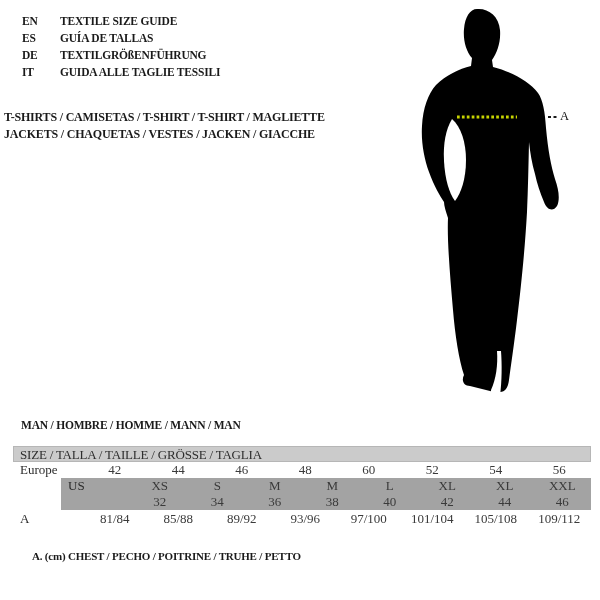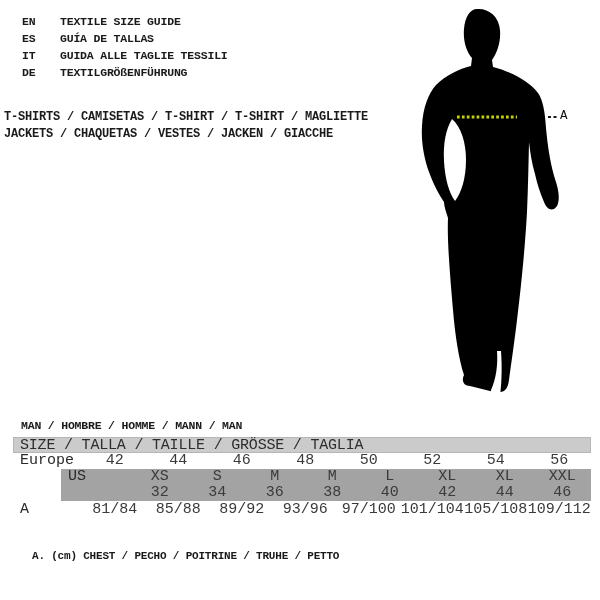--- a/index.html
+++ b/index.html
@@ -1,33 +1,33 @@
 <!DOCTYPE html>
 <html><head>
 <meta charset="utf-8">
 <style>
   html,body{margin:0;padding:0;background:#fff;}
   .canvas{
     position:relative;width:600px;height:600px;background:#ffffff;
-    font-family:Liberation Mono, monospace;color:#1a1a1a;overflow:hidden;
+    font-family:Liberation Serif, serif;color:#1a1a1a;overflow:hidden;
   }
   
   .lang-list{position:absolute;left:22px;top:13px;}
   .lang-row{display:flex;line-height:17px;font-size:11.5px;font-weight:bold;letter-spacing:-0.2px;}
   .lang-code{width:38px;flex:0 0 38px;}
   
   .categories{position:absolute;left:4px;top:109px;}
   .category-line{font-size:12px;font-weight:bold;line-height:17px;letter-spacing:-0.2px;white-space:nowrap;}
   
   .figure-svg{position:absolute;left:0;top:0;width:600px;height:600px;}
   .measure-label{position:absolute;left:560px;top:109px;font-size:12.5px;font-weight:400;color:#111;}
   
   .section-title{position:absolute;left:21px;top:419px;font-size:11.5px;font-weight:bold;letter-spacing:-0.2px;}
   
-  .size-table{position:absolute;left:13px;top:437px;width:578px;font-size:15px;}
+  .size-table{position:absolute;left:13px;top:446px;width:578px;font-size:13px;}
   .thead{
     height:16px;line-height:15px;background:#cbcbcb;color:#2e2e2e;
     border:1px solid #b6b6b6;box-sizing:border-box;padding-left:6px;
     letter-spacing:-0.2px;
   }
   .trow{display:grid;grid-template-columns:70px repeat(8,1fr);height:16px;line-height:16px;}
   .trow.shaded{background:#a3a3a3;margin-left:48px;}
   .trow.last{height:17px;line-height:17px;}
   .tlabel{padding-left:7px;color:#2b2b2b;}
   .tval{text-align:center;color:#3a3a3a;}
@@ -42,26 +42,26 @@
   <div class="lang-list">
     <div class="lang-row">
       <span class="lang-code">EN</span>
       <span class="lang-label">TEXTILE SIZE GUIDE</span>
     </div>
     <div class="lang-row">
       <span class="lang-code">ES</span>
       <span class="lang-label">GUÍA DE TALLAS</span>
     </div>
     <div class="lang-row">
+      <span class="lang-code">DE</span>
+      <span class="lang-label">TEXTILGRÖßENFÜHRUNG</span>
+    </div>
+    <div class="lang-row">
       <span class="lang-code">IT</span>
       <span class="lang-label">GUIDA ALLE TAGLIE TESSILI</span>
-    </div>
-    <div class="lang-row">
-      <span class="lang-code">DE</span>
-      <span class="lang-label">TEXTILGRÖßENFÜHRUNG</span>
     </div>
   </div>
 
   <div class="categories">
     <div class="category-line">T-SHIRTS / CAMISETAS / T-SHIRT / T-SHIRT / MAGLIETTE</div>
     <div class="category-line">JACKETS / CHAQUETAS / VESTES / JACKEN / GIACCHE</div>
   </div>
 
   <svg class="figure-svg" viewBox="0 0 600 600" xmlns="http://www.w3.org/2000/svg" aria-hidden="true">
 
@@ -120,21 +120,21 @@
 
   <div class="size-table">
     <div class="thead">SIZE / TALLA / TAILLE / GRÖSSE / TAGLIA</div>
 
     <div class="trow">
       <span class="tlabel">Europe</span>
       <span class="tval">42</span>
       <span class="tval">44</span>
       <span class="tval">46</span>
       <span class="tval">48</span>
-      <span class="tval">50</span>
+      <span class="tval">60</span>
       <span class="tval">52</span>
       <span class="tval">54</span>
       <span class="tval">56</span>
     </div>
 
     <div class="trow shaded">
       <span class="tlabel">US</span>
       <span class="tval">XS</span>
       <span class="tval">S</span>
       <span class="tval">M</span>

